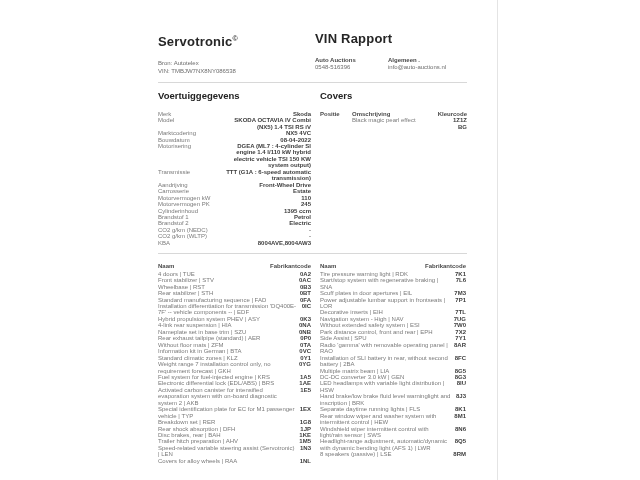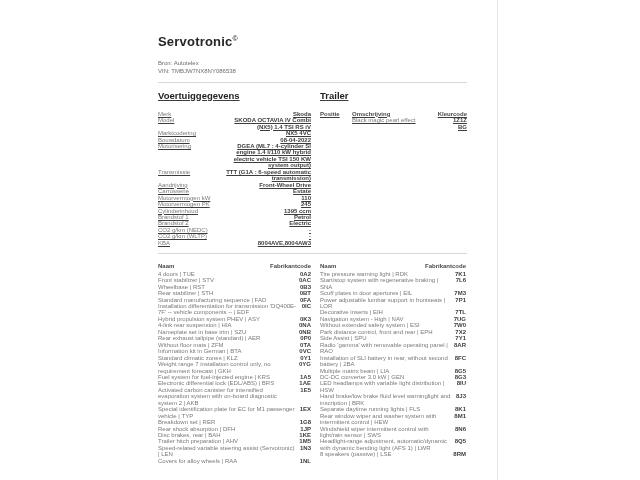--- a/index.html
+++ b/index.html
@@ -22,21 +22,21 @@
   .contacts { display: flex; margin-top: 11px; }
   .contact1 { width: 73px; }
   .contact2 { flex: 1; }
   .cname { font-size: 6px; line-height: 7.2px; font-weight: bold; color: #4a4a4a; }
   .cval  { font-size: 6px; line-height: 7.2px; color: #6d6d6d; }
 
   hr.div { border: none; border-top: 1px solid #d8d8d8; margin: 7px 0 0 0; }
 
   h2 { font-size: 9.5px; font-weight: bold; color: #222222; margin: 0 0 10px 0; line-height: 10px; }
 
-  .cols { display: flex; margin-top: 8px; text-decoration: underline; }
+  .cols { display: flex; margin-top: 8px; }
   .veh { width: 153px; }
   .klr { width: 147px; margin-left: 9px; }
 
   .kv { display: flex; font-size: 6px; line-height: 6.45px; }
   .kv .k { width: 62px; color: #7a7a7a; }
   .kv .v { flex: 1; text-align: right; font-weight: bold; color: #3d3d3d; }
 
   .klr-head, .klr-row { display: flex; font-size: 6px; line-height: 6.45px; }
   .klr-head { font-weight: bold; color: #4a4a4a; }
   .kp { width: 32px; }
@@ -64,20 +64,33 @@
 <div class="page">
 
   <div class="hdr">
     <div class="hdr-left">
       <h1 class="brand"><span>Servotronic</span><sup>©</sup></h1>
       <div class="meta">
         <div>Bron: Autotelex</div>
         <div>VIN: TMBJW7NX8NY086538</div>
       </div>
     </div>
+    <div class="hdr-right">
+      <h1 class="title">VIN Rapport</h1>
+      <div class="contacts">
+        <div class="contact1">
+          <div class="cname">Auto Auctions</div>
+          <div class="cval">0548-516396</div>
+        </div>
+        <div class="contact2">
+          <div class="cname">Algemeen .</div>
+          <div class="cval">info@auto-auctions.nl</div>
+        </div>
+      </div>
+    </div>
   </div>
 
   <hr class="div">
 
   <div class="cols">
     <section class="veh">
       <h2>Voertuiggegevens</h2>
       <div>
 
           <div class="kv">
@@ -156,21 +169,21 @@
           </div>
 
           <div class="kv">
             <div class="k">KBA</div>
             <div class="v">8004AVE,8004AW3</div>
           </div>
         </div>
     </section>
 
     <section class="klr">
-      <h2>Trailer</h2>
+      <h2>Covers</h2>
       <div class="klr-head">
         <div class="kp">Positie</div>
         <div class="ko">Omschrijving</div>
         <div class="kc">Kleurcode</div>
       </div>
       <div>
 
           <div class="klr-row">
             <div class="kp"></div>
             <div class="ko">Black magic pearl effect</div>

